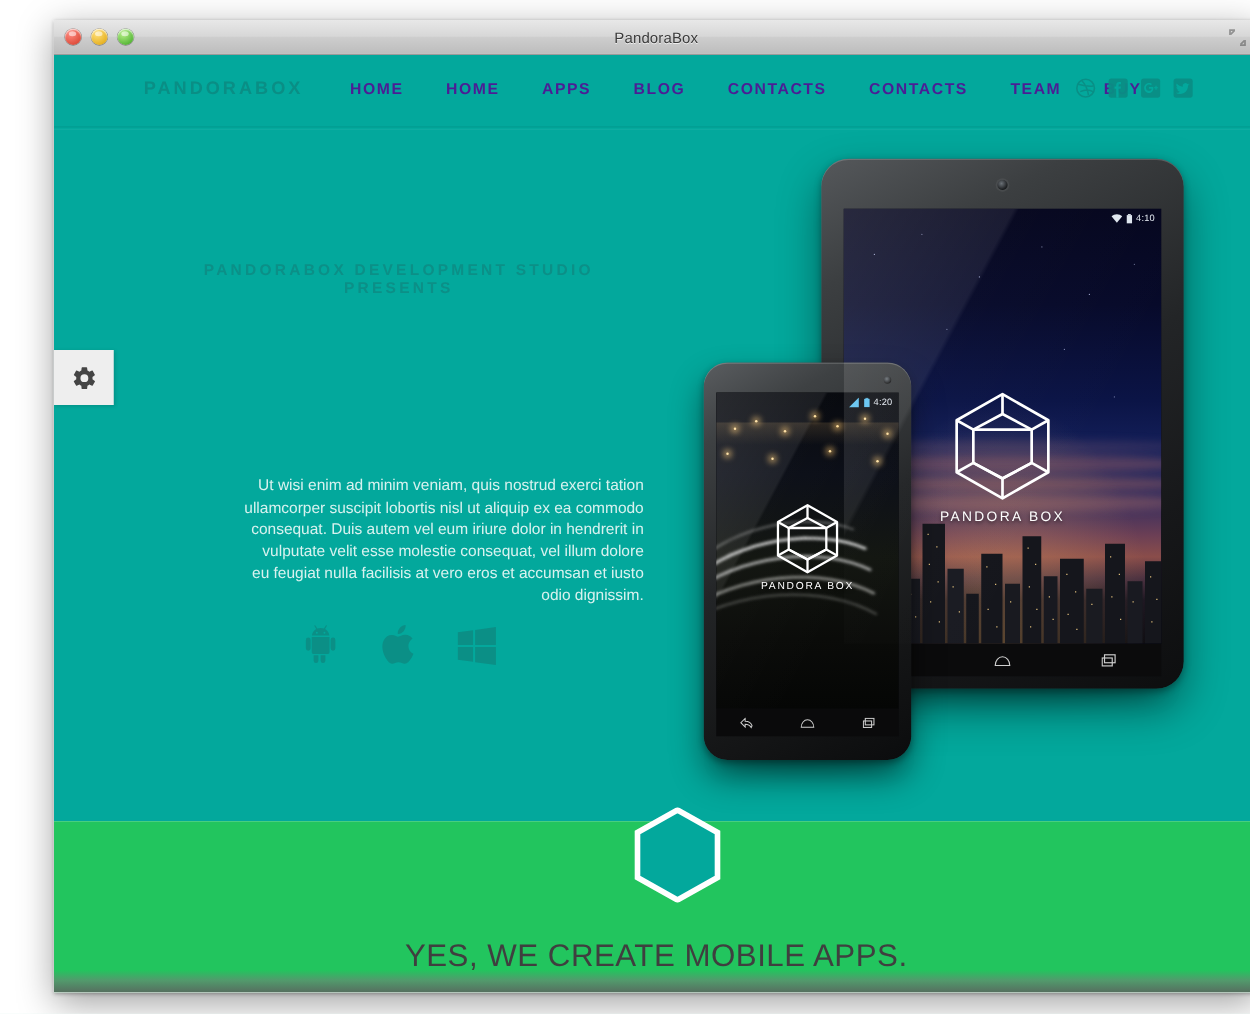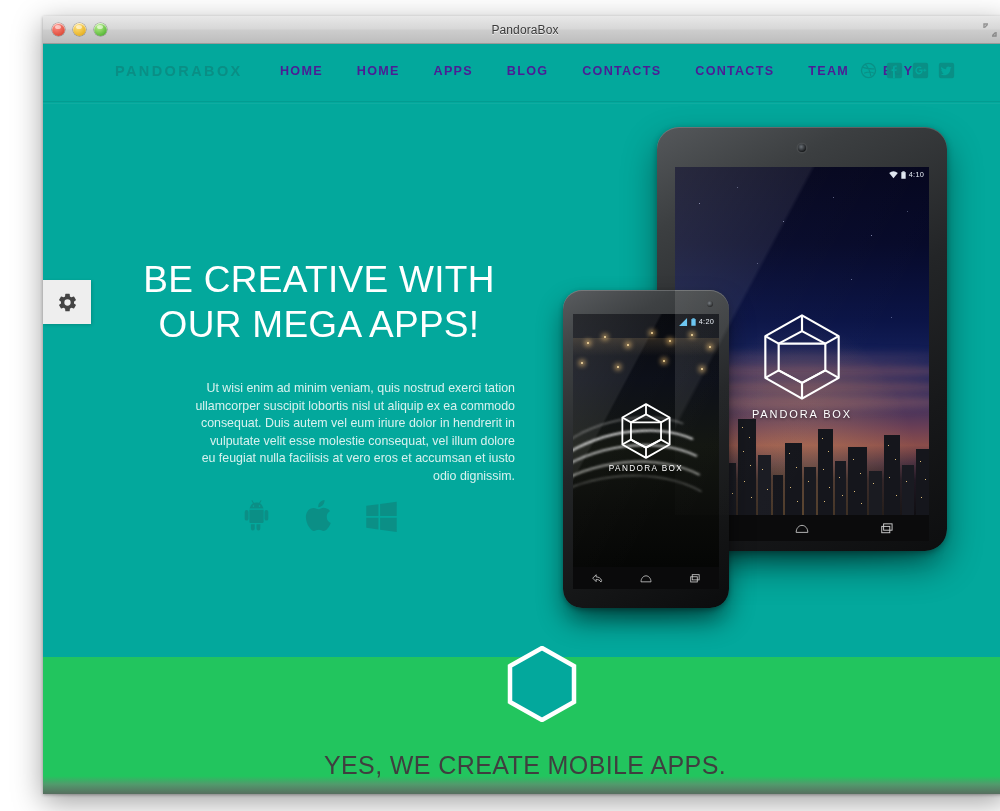--- a/index.html
+++ b/index.html
@@ -286,24 +286,21 @@
           <div class="nav-rule"></div>
           <div class="nav-rule2"></div>
         </div>
 
         <div class="gear-tab">
           <svg width="21" height="21" viewBox="0 0 24 24">
             <path fill="#444" d="M19.4 13a7.8 7.8 0 0 0 0-2l2.1-1.6a.5.5 0 0 0 .1-.6l-2-3.5a.5.5 0 0 0-.6-.2l-2.5 1a7.3 7.3 0 0 0-1.7-1L14.5 2.4a.5.5 0 0 0-.5-.4h-4a.5.5 0 0 0-.5.4L9.2 5.1a7.3 7.3 0 0 0-1.7 1l-2.5-1a.5.5 0 0 0-.6.2l-2 3.5a.5.5 0 0 0 .1.6L4.6 11a7.8 7.8 0 0 0 0 2l-2.1 1.6a.5.5 0 0 0-.1.6l2 3.5c.1.2.4.3.6.2l2.5-1c.5.4 1.1.8 1.7 1l.3 2.7c0 .2.2.4.5.4h4c.3 0 .5-.2.5-.4l.3-2.7c.6-.2 1.2-.6 1.7-1l2.5 1c.2.1.5 0 .6-.2l2-3.5a.5.5 0 0 0-.1-.6zM12 15.6A3.6 3.6 0 1 1 15.6 12 3.6 3.6 0 0 1 12 15.6z"></path>
           </svg>
         </div>
 
-        <div class="headline">
-          <div>BE CREATIVE WITH</div>
-          <div>OUR MEGA APPS!</div>
-        </div>
+        <div class="kicker">PANDORABOX DEVELOPMENT STUDIO PRESENTS</div>
         <div class="hero-copy">Ut wisi enim ad minim veniam, quis nostrud exerci tation ullamcorper suscipit lobortis nisl ut aliquip ex ea commodo consequat. Duis autem vel eum iriure dolor in hendrerit in vulputate velit esse molestie consequat, vel illum dolore eu feugiat nulla facilisis at vero eros et accumsan et iusto odio dignissim.</div>
 
         <div class="platforms">
           <svg class="plat" width="31" height="33" viewBox="0 0 24 26">
             <path fill="#0b8f86" d="M6.4 7.6h11.2v9.6a1 1 0 0 1-1 1H7.4a1 1 0 0 1-1-1zM4.2 7.9a1.5 1.5 0 0 1 1.5 1.5v5.3a1.5 1.5 0 1 1-3 0V9.4a1.5 1.5 0 0 1 1.5-1.5zm15.6 0a1.5 1.5 0 0 1 1.5 1.5v5.3a1.5 1.5 0 1 1-3 0V9.4a1.5 1.5 0 0 1 1.5-1.5zM9 19.1h1.6v3.4a1.5 1.5 0 1 1-3 0v-3.4zm4.4 0H15v3.4a1.5 1.5 0 1 1-3 0v-3.4zM17.5 6.6H6.5a5.7 5.7 0 0 1 2.7-4.1L8.1.6a.35.35 0 0 1 .6-.35l1.2 2a6.6 6.6 0 0 1 4.2 0l1.2-2a.35.35 0 0 1 .6.35l-1.1 1.9a5.7 5.7 0 0 1 2.7 4.1zM9.6 4.2a.62.62 0 1 0 .62.62.62.62 0 0 0-.62-.62zm4.8 0a.62.62 0 1 0 .62.62.62.62 0 0 0-.62-.62z"></path>
           </svg>
           <svg class="plat" width="29" height="34" viewBox="0 0 22 26">
             <path fill="#0b8f86" d="M17.3 13.6c0-3 2.4-4.4 2.5-4.5-1.4-2-3.5-2.3-4.3-2.3-1.8-.2-3.5 1.1-4.5 1.1-.9 0-2.3-1.1-3.9-1-2 0-3.8 1.2-4.8 3-2 3.5-.5 8.7 1.5 11.6 1 1.4 2.1 3 3.6 2.9 1.5-.1 2-.9 3.8-.9s2.3.9 3.9.9 2.6-1.4 3.6-2.8c1.1-1.6 1.6-3.2 1.6-3.3-.1 0-3-1.2-3-4.7zM14.4 4.6c.8-1 1.3-2.4 1.2-3.8-1.2 0-2.7.8-3.6 1.8-.8.9-1.4 2.3-1.2 3.7 1.3.1 2.7-.7 3.6-1.7z"></path>
           </svg>
           <svg class="plat" width="33" height="33" viewBox="0 0 26 26">

